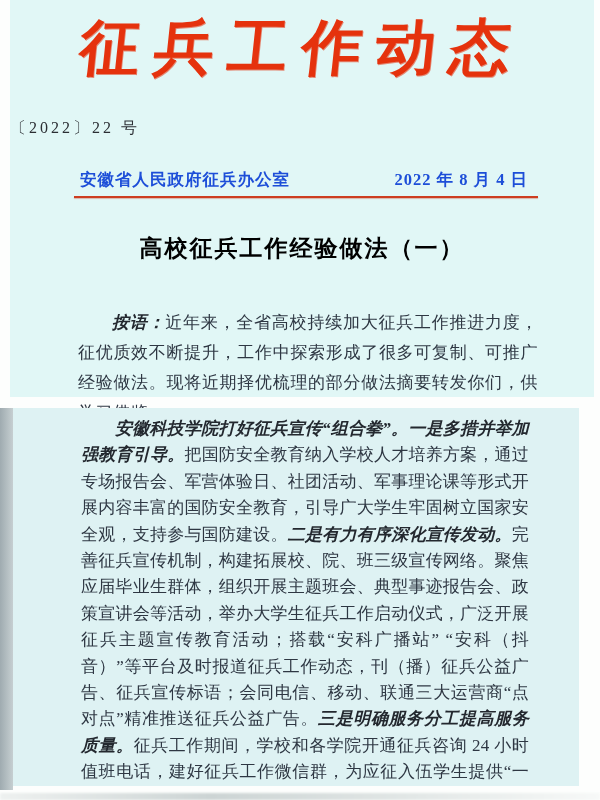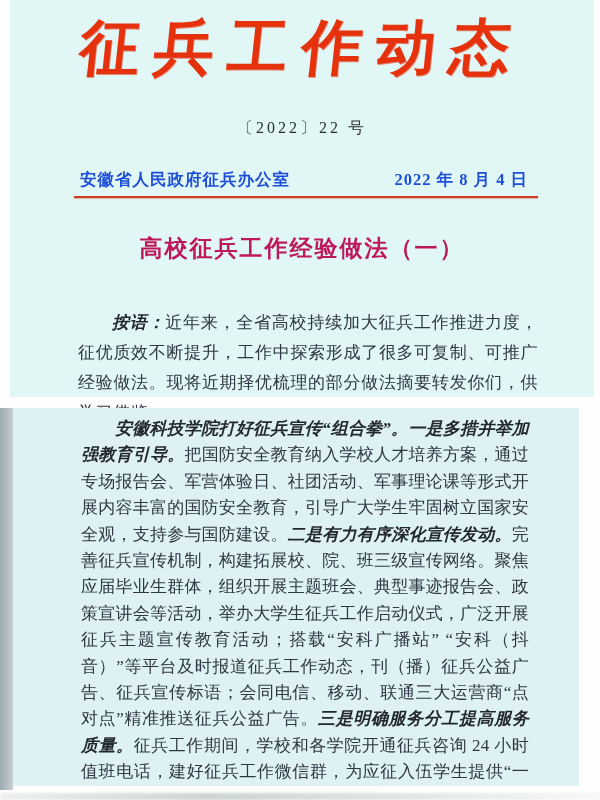--- a/index.html
+++ b/index.html
@@ -35,21 +35,21 @@
     line-height:1.15;
     font-weight:900;
     color:#e5320d;
     letter-spacing:14px;
     transform:skewX(-6deg);
     text-shadow:1px 1px 0 rgba(229,50,13,.55);
     white-space:nowrap;
   }
   .issue{
     margin-top:34px;
-    text-align:center;
+    text-align:left;
     font-size:16px;
     line-height:22px;
     letter-spacing:3px;
     color:#2b2e33;
   }
   .pubrow{
     margin-top:30px;
     padding:0 66px 0 70px;
     display:flex;
     justify-content:space-between;
@@ -65,21 +65,21 @@
     height:2px;
     background:#cd3d20;
     box-shadow:0 1px 1px rgba(205,61,32,.35);
   }
   .article-title{
     margin-top:36px;
     text-align:center;
     font-size:23px;
     line-height:30px;
     font-weight:bold;
-    color:#be185d;
+    color:#000000;
     letter-spacing:2px;
   }
   .intro{
     margin:44px 56px 0 68px;
     font-size:17px;
     line-height:30px;
     text-align:justify;
     text-indent:2em;
     color:#2e3743;
     letter-spacing:0.5px;

